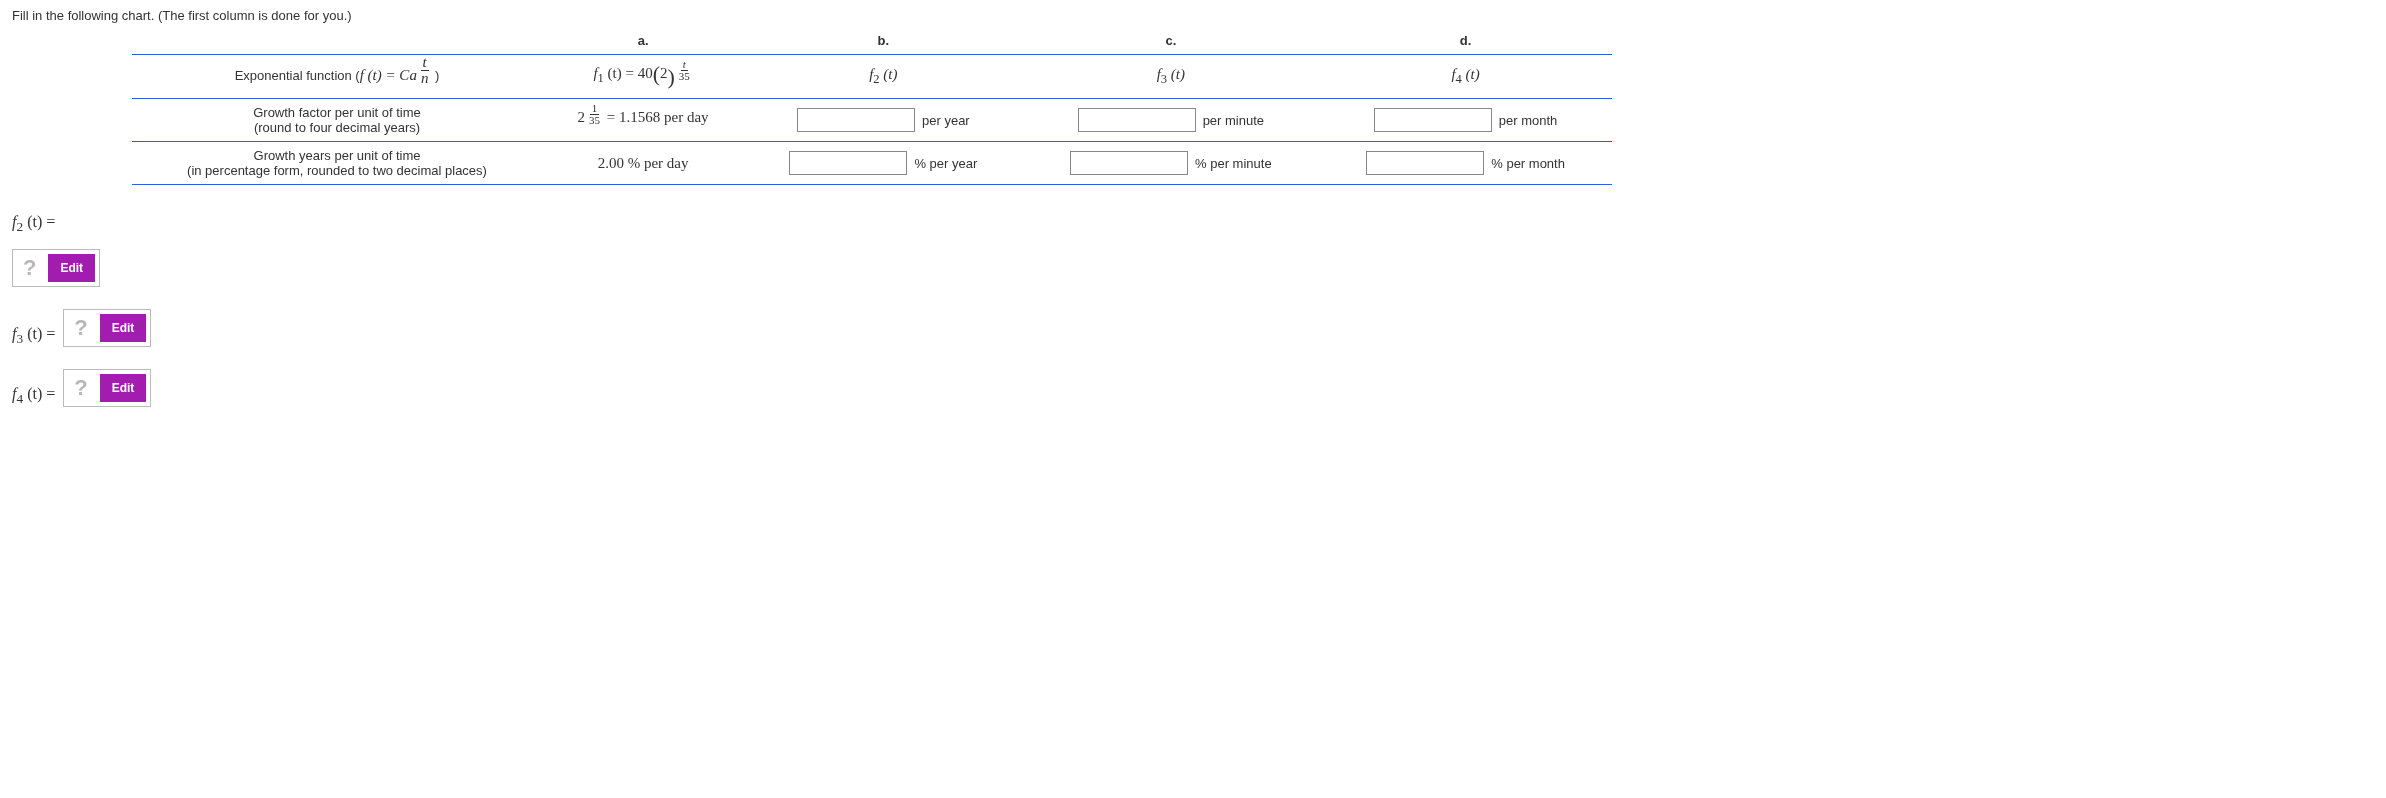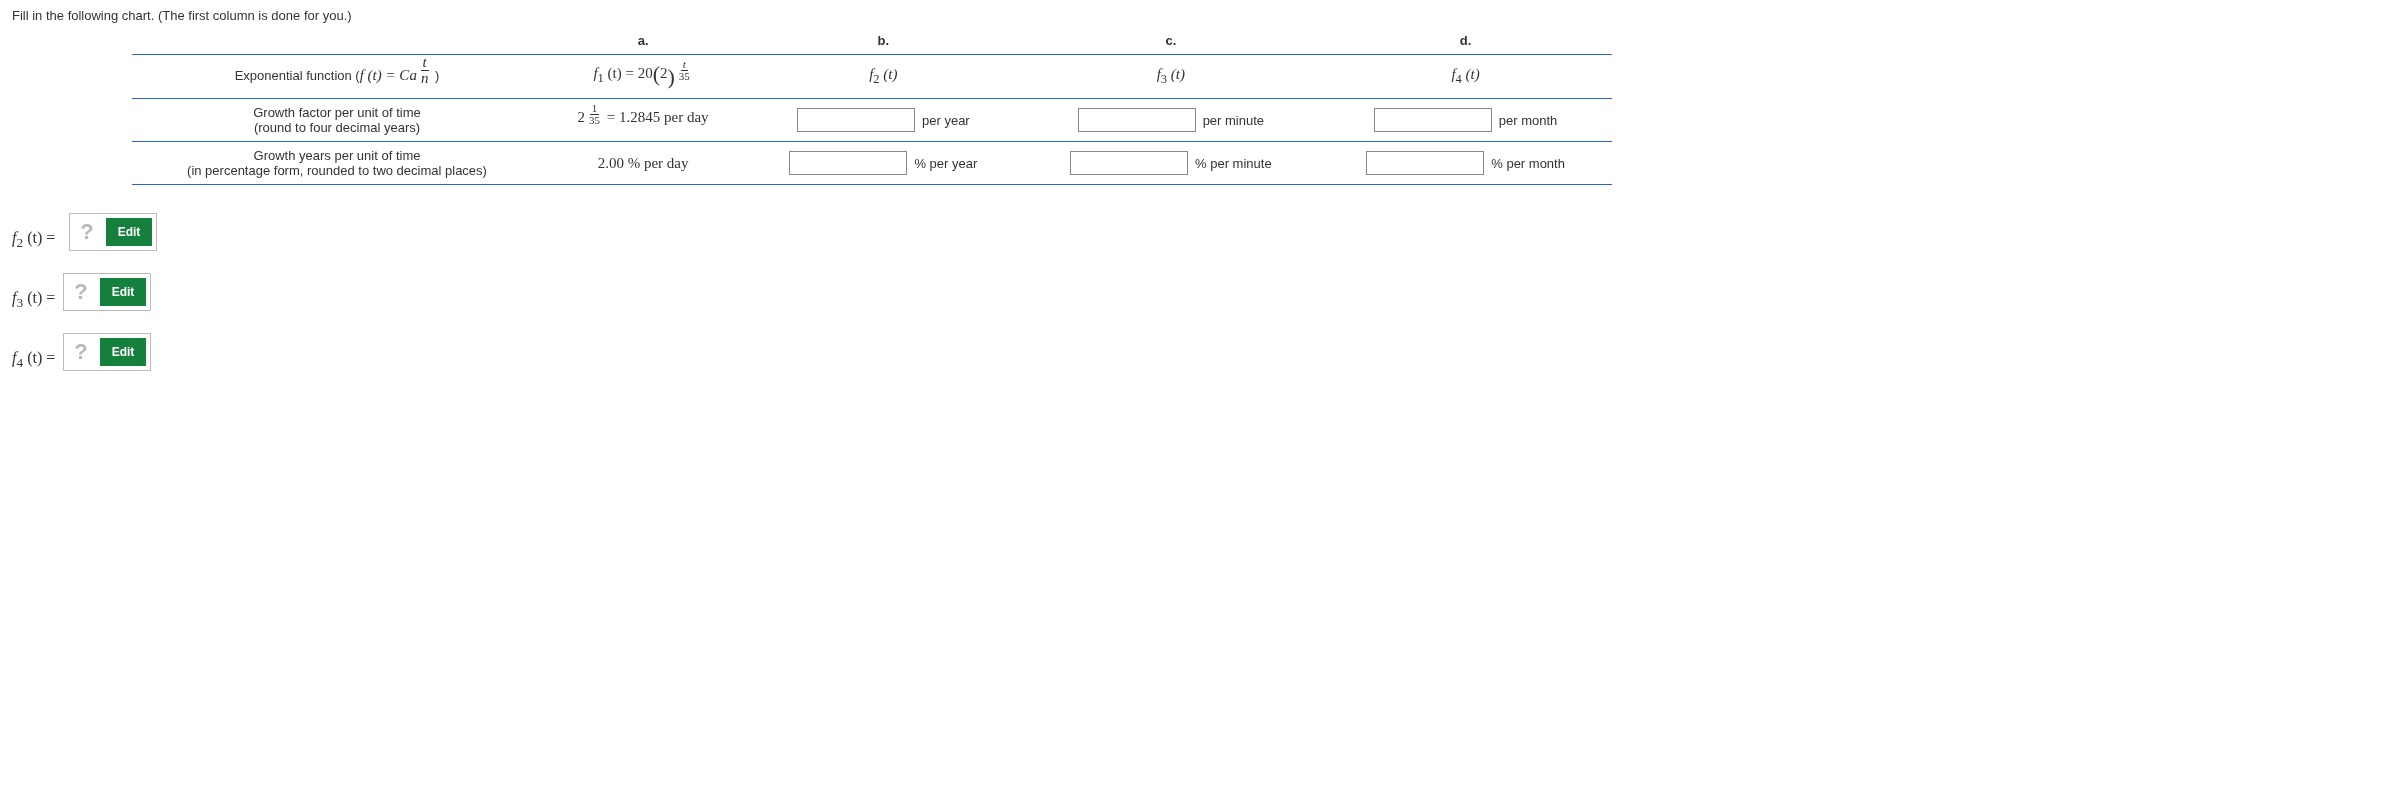--- a/index.html
+++ b/index.html
@@ -114,21 +114,21 @@
     gap: 6px;
     background: #fff;
   }
   .qmark {
     color: #b8b8b8;
     font-size: 22px;
     font-weight: bold;
     padding: 0 6px;
   }
   .edit-btn {
-    background: #15803d;
+    background: #a21caf;
     color: #fff;
     border: none;
     padding: 7px 12px;
     font-size: 12px;
     font-weight: bold;
     cursor: pointer;
     font-family: inherit;
   }
   .paren-big {
     font-size: 22px;
@@ -155,21 +155,21 @@
 
 
   <tr class="hr-top hr-bot">
     <td class="row-label">
       <span>Exponential function (</span><span class="serif italic">f</span><span class="serif italic"> (t) = Ca</span><span class="exp-sup"><span class="frac">
               <span class="num serif italic">t</span>
               <span class="den serif italic">n</span>
             </span></span><span> )</span>
     </td>
     <td class="serif">
-      <span class="italic">f</span><sub>1</sub><span> (t) = 20</span><span class="paren-big">(</span><span class="exp-wrap">
+      <span class="italic">f</span><sub>1</sub><span> (t) = 40</span><span class="paren-big">(</span><span class="exp-wrap">
             <span class="exp-base">2</span>
             <span class="paren-big">)</span>
             <span class="exp-sup"><span class="frac">
                 <span class="num italic">t</span>
                 <span class="den">35</span>
               </span></span>
           </span>
     </td>
     <td class="serif italic">
       <span>f</span><sub style="font-style:normal">2</sub><span> (t)</span>
@@ -187,21 +187,21 @@
       <div>Growth factor per unit of time</div>
       <div>(round to four decimal years)</div>
     </td>
     <td class="serif">
       <span class="exp-wrap">
             <span class="exp-base">2</span>
             <span class="exp-sup"><span class="frac">
                 <span class="num">1</span>
                 <span class="den">35</span>
               </span></span>
-          </span><span> = 1.2845 per day</span>
+          </span><span> = 1.1568 per day</span>
     </td>
     <td>
       <span class="cell-flex">
             <input class="blank" type="text" style="">
             <span class="unit">per year</span>
           </span>
     </td>
     <td>
       <span class="cell-flex">
             <input class="blank" type="text" style="">
@@ -239,21 +239,21 @@
             <input class="blank" type="text" style="">
             <span class="unit">% per month</span>
           </span>
     </td>
   </tr>
 </tbody>
   </table>
 
 <div class="answers">
 
-  <div class="ans-row" style="flex-direction:row;align-items:flex-end;gap:14px">
+  <div class="ans-row" style="flex-direction:column;align-items:flex-start;gap:14px">
     <div class="ans-label">
       <span class="italic">f</span><sub style="font-style:normal">2</sub><span style="font-style:normal"> (t) = </span>
     </div>
     <div class="edit-box">
       <span class="qmark">?</span>
       <button class="edit-btn">Edit</button>
     </div>
   </div>
 
   <div class="ans-row">

